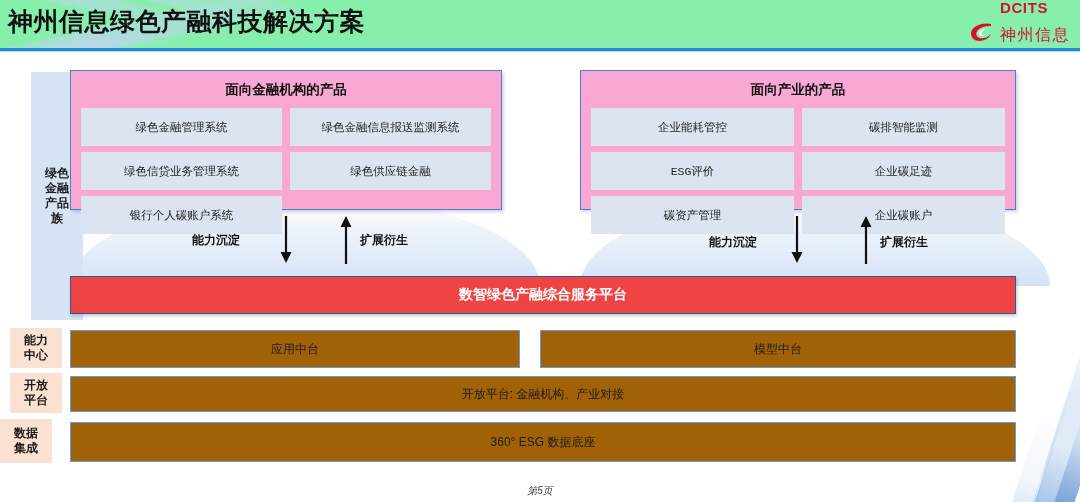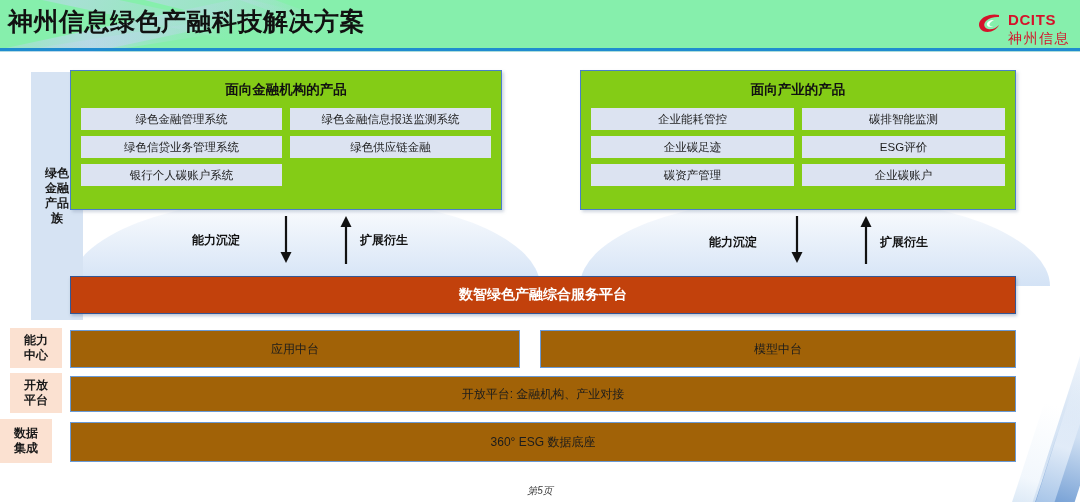--- a/index.html
+++ b/index.html
@@ -56,34 +56,34 @@
   .hdr-rule-soft {
     position: absolute;
     left: 0; top: 51px;
     width: 1080px; height: 3px;
     background: linear-gradient(to bottom, rgba(190,214,238,.85), rgba(255,255,255,0));
   }
 
   
   .logo {
     position: absolute;
-    right: 10px; top: 12px;
+    right: 10px; top: 0;
     display: flex;
-    align-items: flex-start;
+    align-items: flex-end;
     gap: 5px;
   }
   .logo-mark { width: 26px; height: 22px; flex: none; }
   .logo-text { display: flex; flex-direction: column; line-height: 1; }
   .logo-en {
     font-size: 15px; font-weight: bold; color: #d5122a;
     letter-spacing: .6px;
   }
   .logo-cn {
-    font-size: 14px; color: #d5122a; letter-spacing: 1.5px;
-    margin-top: 4px;
+    font-size: 16px; color: #d5122a; letter-spacing: 1.5px;
+    margin-top: 12px;
   }
 
   
   .corner-ribbon { position: absolute; pointer-events: none; }
   .cr1 {
     right: -18px; bottom: -30px; width: 40px; height: 210px;
     transform: rotate(18deg);
     background: linear-gradient(to bottom, rgba(255,255,255,0) 0%, rgba(205,222,242,.95) 55%, rgba(78,132,200,.95) 100%);
   }
   .cr2 {
@@ -114,58 +114,59 @@
   .dome {
     position: absolute;
     border-radius: 50% 50% 0 0 / 100% 100% 0 0;
     background: linear-gradient(to bottom, rgba(255,255,255,0) 0%, rgba(222,233,247,.55) 40%, rgba(209,225,245,.95) 100%);
   }
 
   
   .panel {
     position: absolute;
     border: 1.5px solid #4a7fc9;
-    background: #84cc16;
+    background: #f9a8d4;
     box-shadow: 2px 2px 3px rgba(120,140,170,.35);
+    font-family: Liberation Mono, monospace;
   }
   .panel-title {
     text-align: center;
     font-size: 13.5px;
     font-weight: bold;
     color: #111111;
     margin-top: 10px;
   }
   .panel-grid {
     display: grid;
     grid-template-columns: 1fr 1fr;
     gap: 6px 8px;
     padding: 9px 10px 10px 10px;
   }
   .prod-item {
     background: #dce3f1;
-    height: 22px;
+    height: 38px;
     display: flex; align-items: center; justify-content: center;
     font-size: 11.5px;
     color: #1c1c1c;
   }
 
   
   .flow-label {
     position: absolute;
     font-size: 12px;
     font-weight: bold;
     color: #111111;
     white-space: nowrap;
   }
   .arrow-svg { position: absolute; }
 
   
   .platform-bar {
     position: absolute;
-    background: #c2410c;
+    background: #ef4444;
     border: 1px solid #345795;
     display: flex; align-items: center; justify-content: center;
     color: #ffffff;
     font-size: 14px;
     font-weight: bold;
     box-shadow: 1px 2px 3px rgba(110,130,160,.45);
   }
 
   
   .layer-box {
@@ -248,22 +249,22 @@
       <div class="prod-item">绿色供应链金融</div>
       <div class="prod-item">银行个人碳账户系统</div>
     </div>
   </div>
 
   <div class="panel" style="left:580px; top:70px; width:434px; height:138px;">
     <div class="panel-title">面向产业的产品</div>
     <div class="panel-grid">
       <div class="prod-item">企业能耗管控</div>
       <div class="prod-item">碳排智能监测</div>
+      <div class="prod-item">ESG评价</div>
       <div class="prod-item">企业碳足迹</div>
-      <div class="prod-item">ESG评价</div>
       <div class="prod-item">碳资产管理</div>
       <div class="prod-item">企业碳账户</div>
     </div>
   </div>
 
   <div class="flow-label" style="left:192px; top:232px;">能力沉淀</div>
   <svg class="arrow-svg" style="left:276px; top:216px;" width="20" height="48" viewBox="0 0 20 48">
     <line x1="10" y1="0" x2="10" y2="38" stroke="#111" stroke-width="2.2"></line>
     <polygon points="10,47 4.5,36 15.5,36" fill="#111"></polygon>
   </svg>

